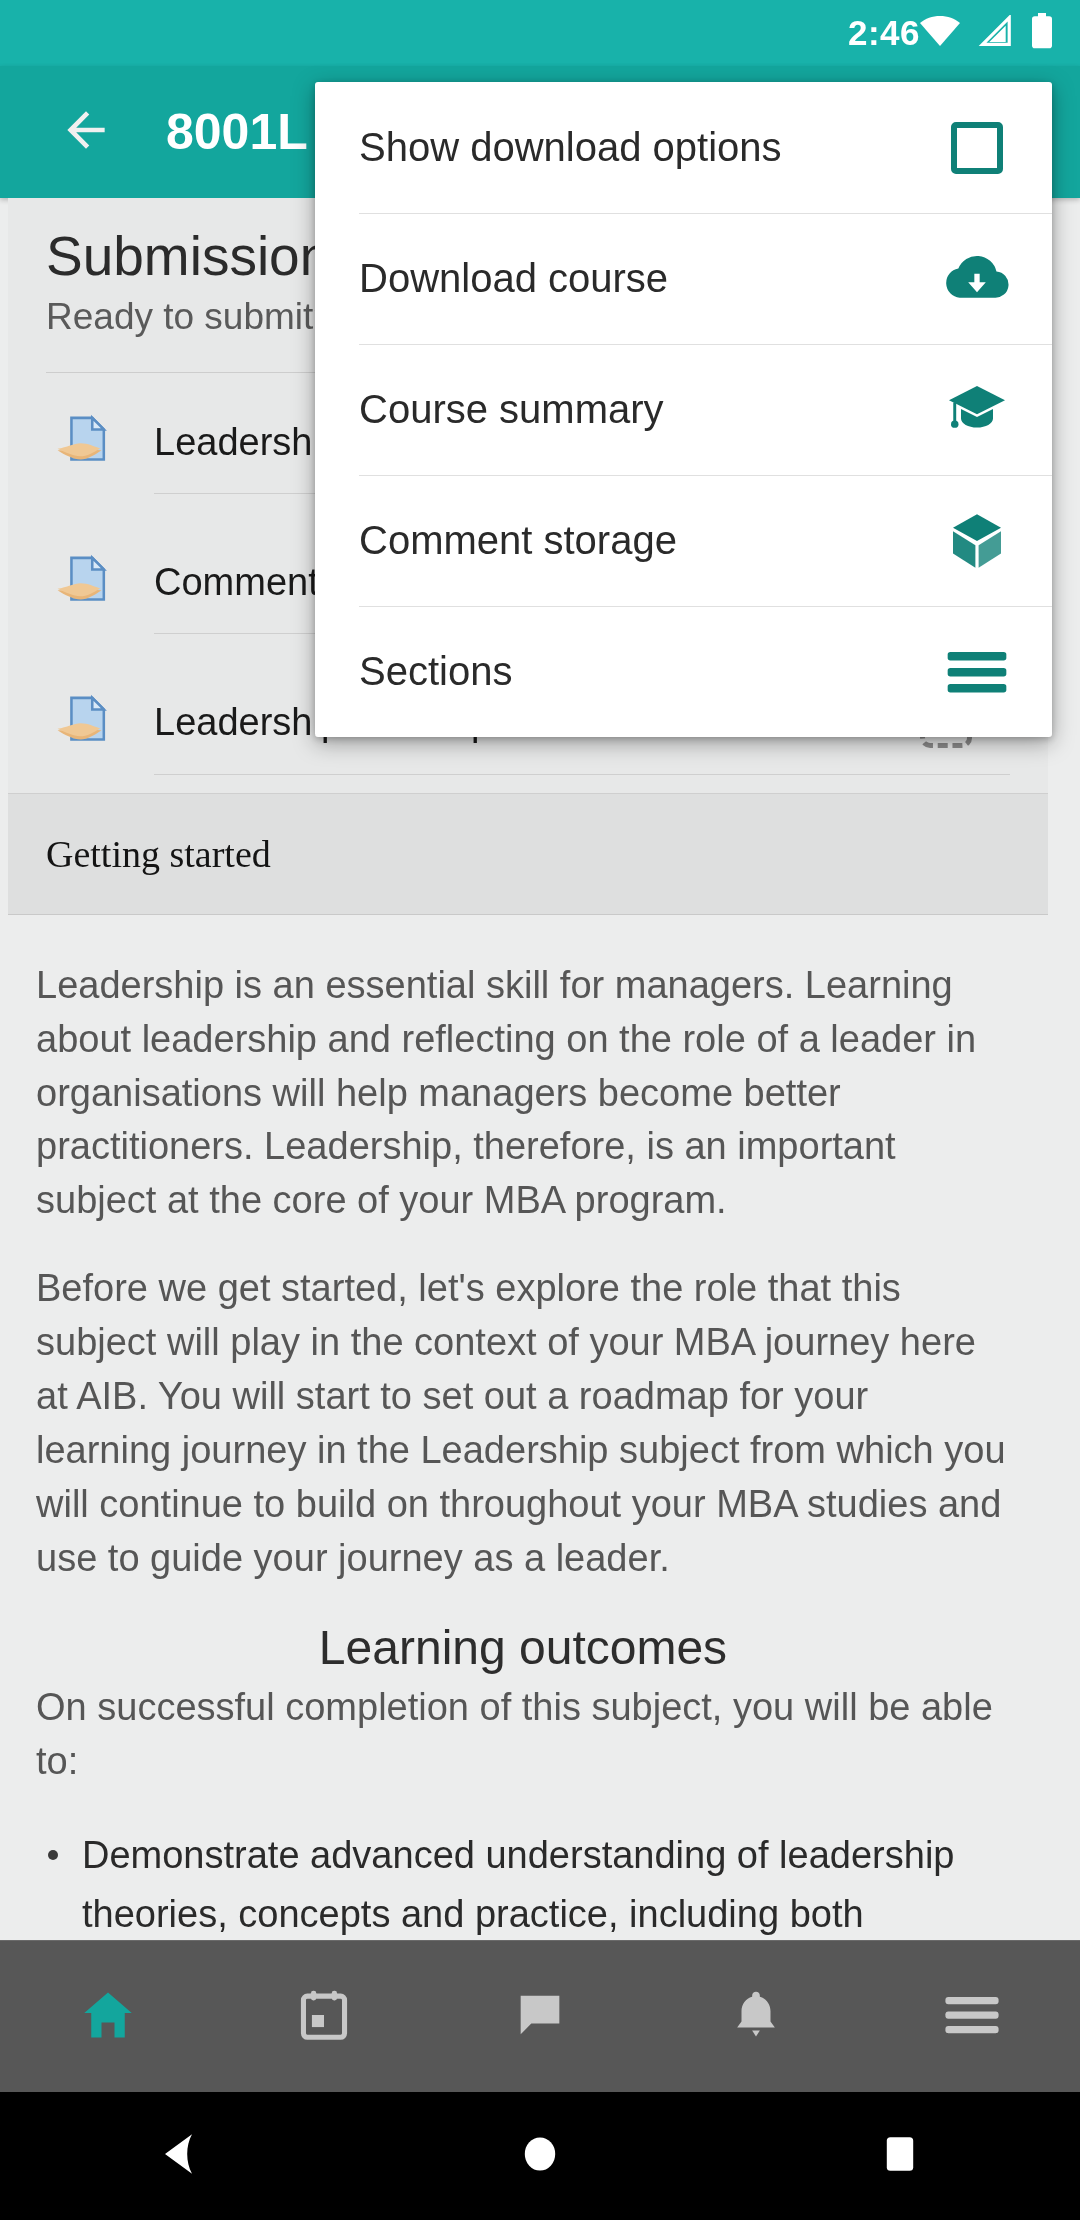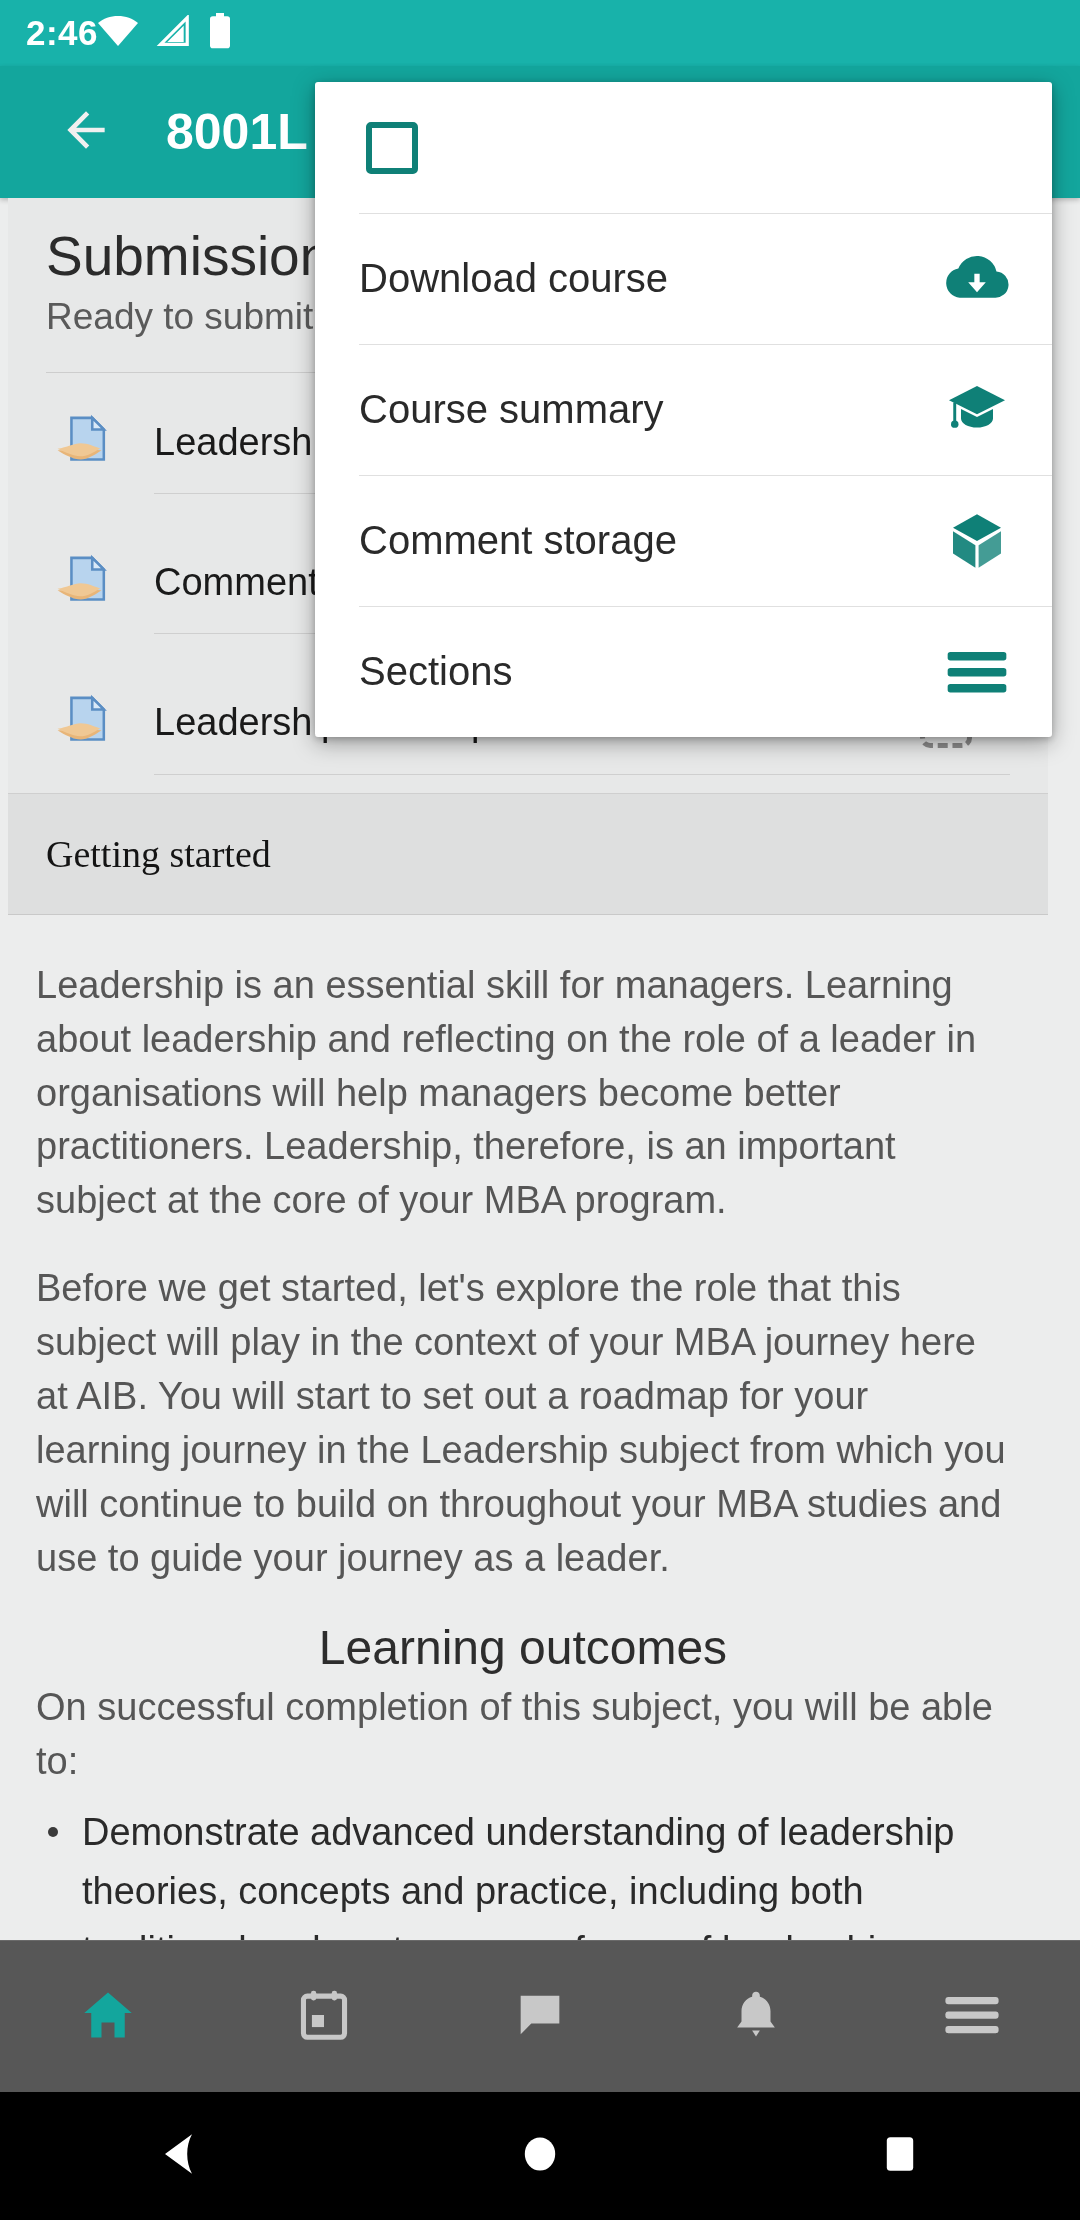--- a/index.html
+++ b/index.html
@@ -8,21 +8,21 @@
     background:#000;
     font-family:"Liberation Sans", sans-serif;
     overflow:hidden;
   }
   #screen { position:relative; width:1080px; height:2220px; background:#eceded; }
 
   
   .statusbar{
     position:absolute; top:0; left:0; width:1080px; height:66px;
     background:#18b2aa; color:#fff;
-    display:flex; align-items:center; justify-content:flex-start;
+    display:flex; align-items:center; justify-content:flex-end;
     padding:0 26px 0 26px;
   }
   .status-time{ font-size:35px; font-weight:bold; letter-spacing:.5px; }
   .status-icons{ display:flex; align-items:center; gap:17px; }
 
   
   .appbar{
     position:absolute; top:66px; left:0; width:1080px; height:132px;
     background:#13a69d;
     display:flex; align-items:center;
@@ -65,21 +65,21 @@
   .section-head{
     background:#dedfdf; border-top:1px solid #cfcfcf; border-bottom:1px solid #c9c9c9;
     padding:38px 38px; font-size:38px; color:#141414;font-family:Liberation Serif, serif;
   }
 
   .body-block{ background:#eceded; padding:44px 38px 10px 28px; }
   .body-block p{
     font-size:38px; line-height:1.42; color:#565656; margin-bottom:34px;
   }
   .lo-title{ font-size:48px; color:#2d2d2d; margin:12px 0 6px 0;text-align:center; }
-  .lo-intro{ font-size:38px; line-height:1.42; color:#565656; margin-bottom:14px; }
+  .lo-intro{ font-size:38px; line-height:1.42; color:#565656; margin-bottom:37px; }
   ul.lo-list{ list-style:none; margin:0; padding:0; }
   ul.lo-list li{
     font-size:38px; line-height:1.55; color:#2a2a2a;
     padding-left:46px; position:relative; margin-bottom:4px;
   }
   ul.lo-list li:before{
     content:""; position:absolute; left:12px; top:24px;
     width:10px; height:10px; border-radius:50%; background:#3a3a3a;
   }
 
@@ -216,20 +216,21 @@
       <ul class="lo-list">
         <li>Demonstrate advanced understanding of leadership theories, concepts and practice, including both traditional and contemporary forms of leadership.</li>
 
       </ul>
     </div>
   </div>
 
   <div class="menu">
 
     <div class="menu-item">
+      <span class="menu-label">Show download options</span>
       <span class="menu-ico">
           <span class="cbox"></span>
         </span>
     </div>
 
     <div class="menu-item">
       <span class="menu-label">Download course</span>
       <span class="menu-ico">
         <svg width="64" height="64" viewBox="0 0 24 24">
           <path fill="#0f8077" d="M19.3 9.2A7.5 7.5 0 0 0 5 8.1 5.5 5.5 0 0 0 5.5 19h13a4.9 4.9 0 0 0 .8-9.8z"></path>

